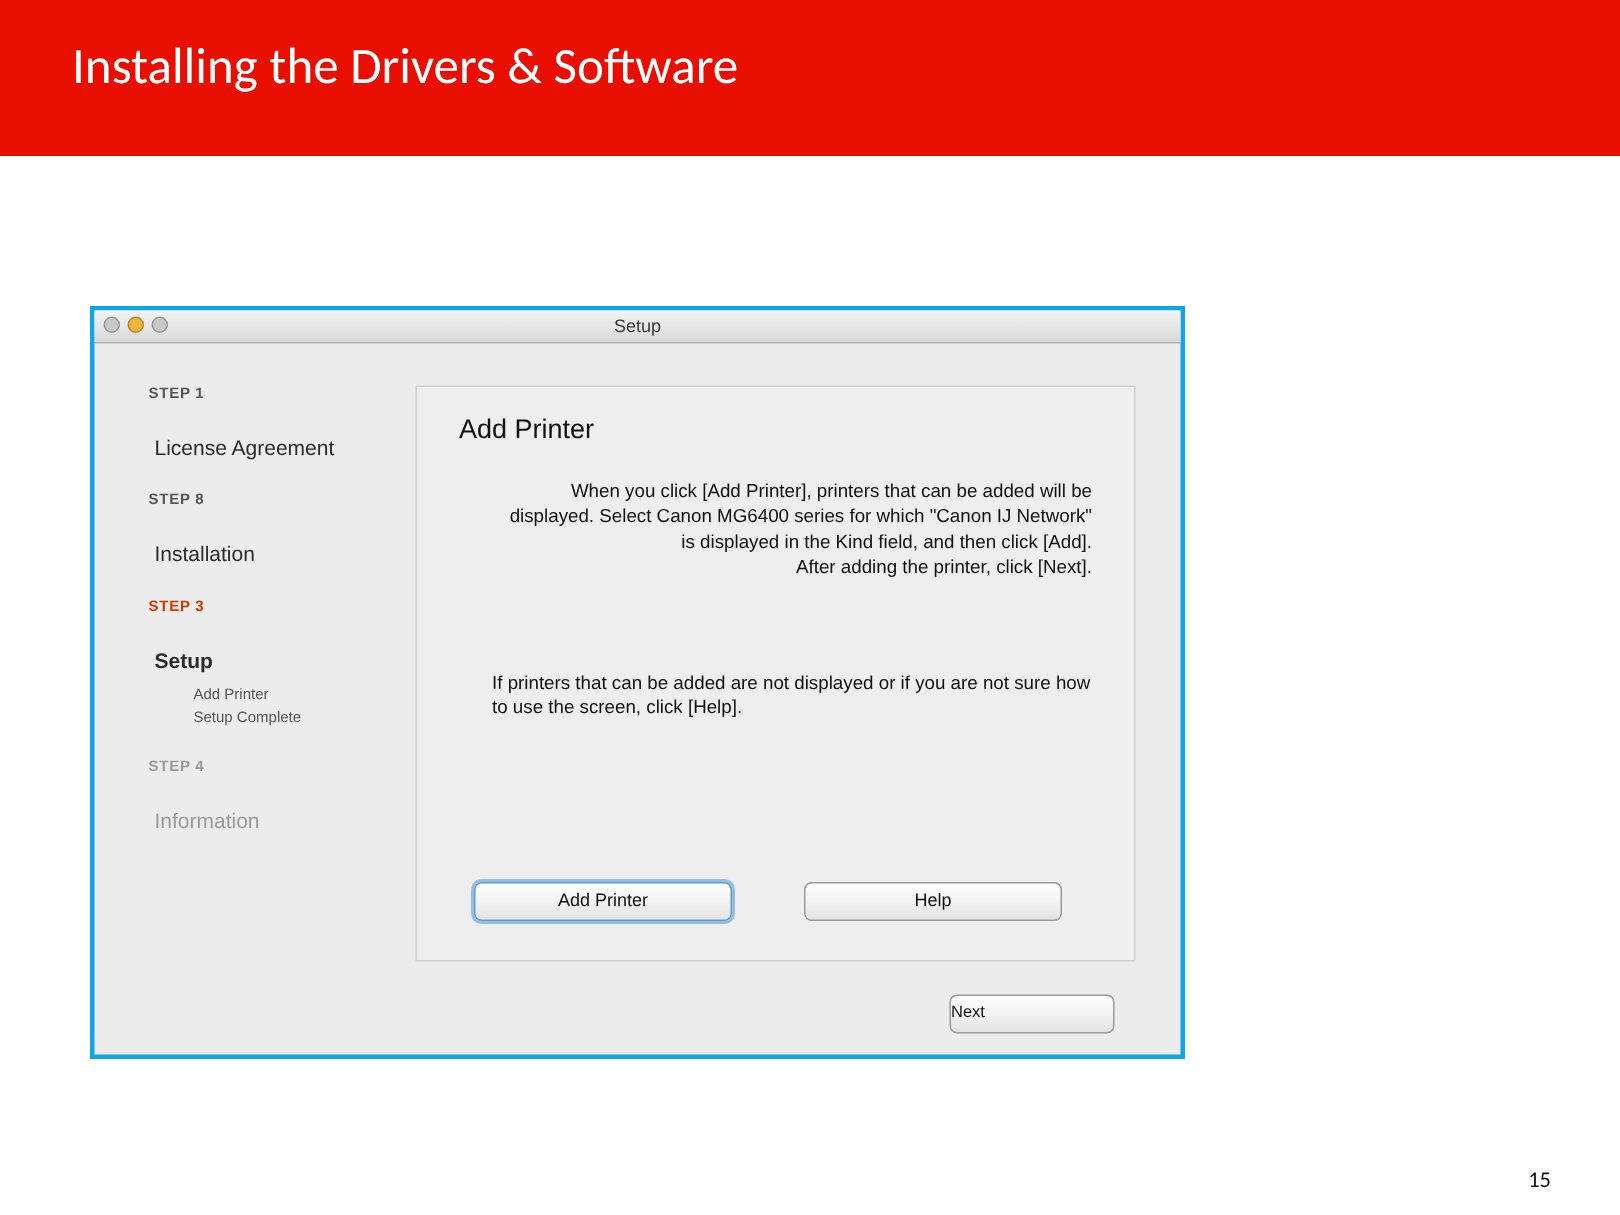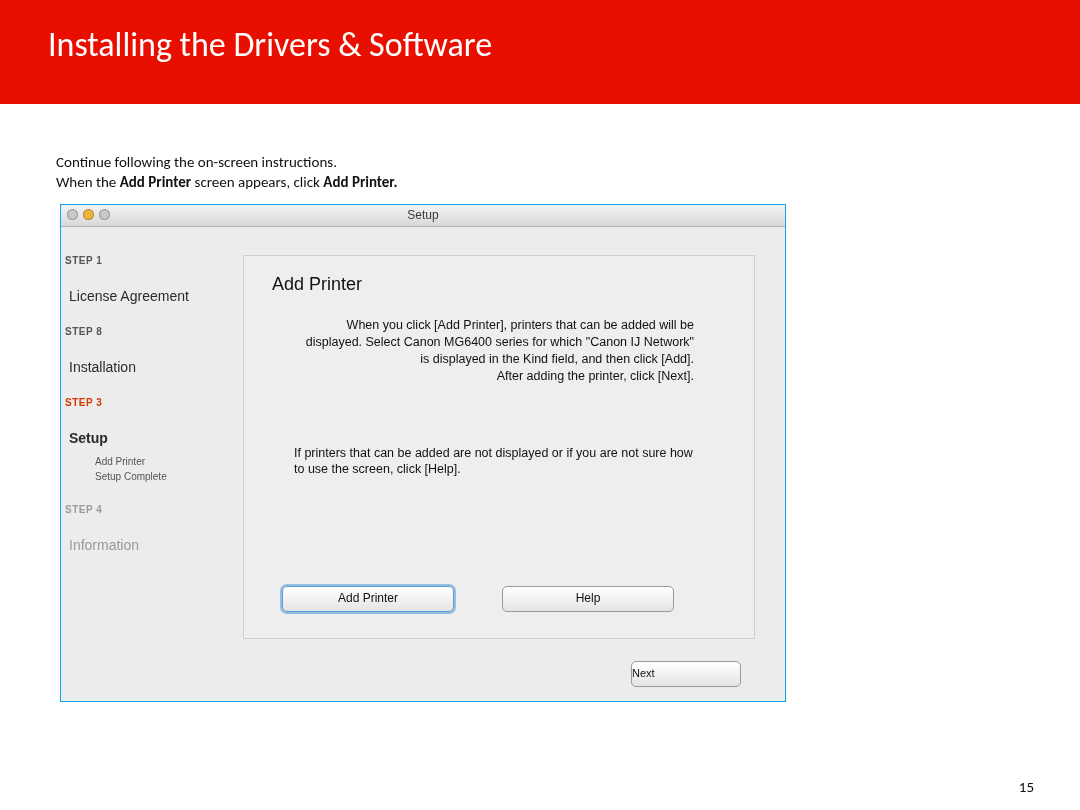--- a/index.html
+++ b/index.html
@@ -34,21 +34,21 @@
     line-height: 1.35;
     color: #111;
   }
   .instructions .line2 b { font-weight: 700; }
   .screenshot {
     position: absolute;
     left: 60px;
     top: 204px;
     width: 724px;
     height: 496px;
-    border: 1px solid #0ea5e9;
+    border: 3px solid #0ea5e9;
     background: #ececec;
     font-family: "Lucida Grande", "Helvetica Neue", Arial, sans-serif;
     color: #222;
   }
   .titlebar {
     height: 21px;
     background: linear-gradient(#f4f4f4, #d8d8d8);
     border-bottom: 1px solid #b0b0b0;
     position: relative;
     text-align: center;
@@ -71,21 +71,21 @@
     box-sizing: border-box;
   }
   .tl.gray  { background: #c9c9c9; }
   .tl.amber { background: #f0b53a; }
   .window-body {
     display: flex;
     height: calc(100% - 22px);
   }
   .sidebar {
     width: 178px;
-    padding: 28px 0 0 4px;
+    padding: 28px 0 0 36px;
     font-size: 12px;
     color: #555;
   }
   .step-label {
     font-size: 10px;
     font-weight: 700;
     letter-spacing: 0.5px;
     margin-top: 22px;
   }
   .step-label:first-child { margin-top: 0; }
@@ -176,26 +176,20 @@
 </style>
 </head>
 <body>
 
 <div class="page">
 
   <div class="red-banner">
     <h1>Installing  the Drivers &amp; Software</h1>
   </div>
 
-  <div class="instructions">
-    <div class="line1">Continue following the on-screen instructions.</div>
-    <div class="line2">
-      <span>When the </span><b>Add Printer</b><span> screen appears, click </span><b>Add Printer.</b>
-    </div>
-  </div>
 
   <div class="screenshot">
     <div class="titlebar">
       <div class="traffic">
         <div class="tl gray"></div>
         <div class="tl amber"></div>
         <div class="tl gray"></div>
       </div>
       <span>Setup</span>
     </div>

